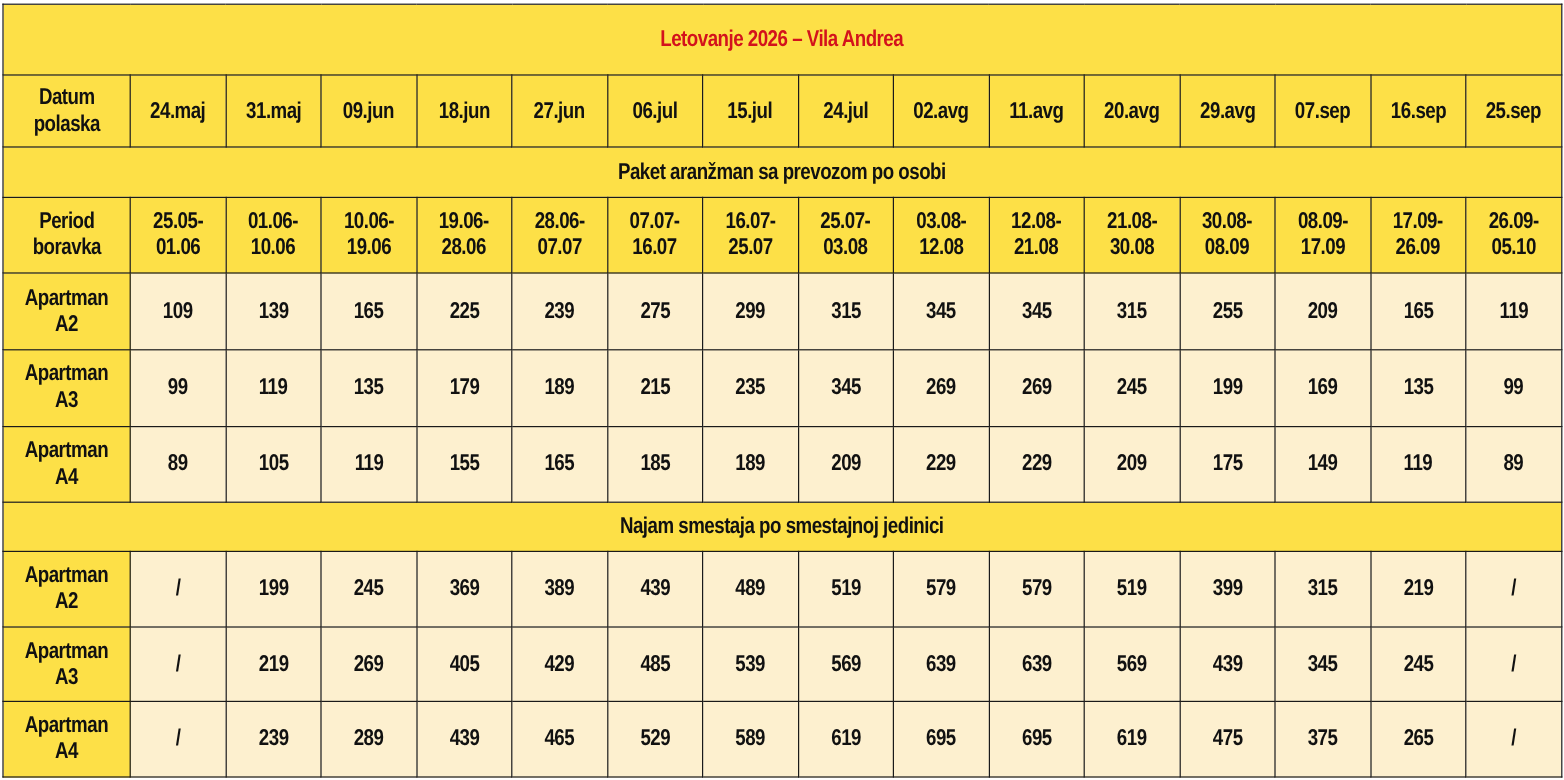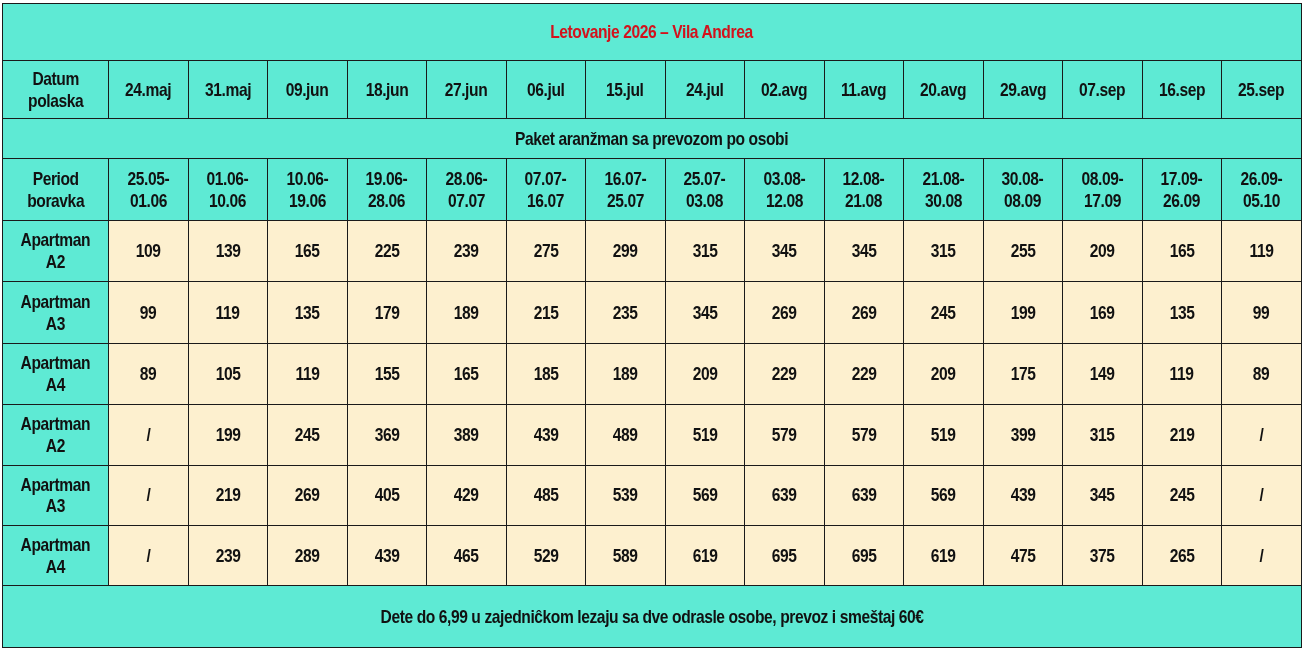--- a/index.html
+++ b/index.html
@@ -11,21 +11,21 @@
     font-family: "Liberation Sans Narrow", "Liberation Sans", sans-serif;
     font-weight: bold; color: #111;
   }
   table.price td {
     border: 1.5px solid #1a1a1a;
     text-align: center; vertical-align: middle;
     padding: 0; line-height: 1.15;
     font-size: 19px; letter-spacing: -0.5px;
   }
   .narrow { display: inline-block; transform: scaleX(0.82); transform-origin: center; white-space: nowrap; }
-  td.blue { background: #5eead4; }
+  td.blue { background: #fde047; }
   td.yellow { background: #fdf0cf; }
   td.title { color: #d3121c; font-size: 20px; height: 52px; }
   td.section { height: 36px; font-size: 19px; margin-top: 12px; }
   td.rowlabel { font-size: 19px; }
   td.note { height: 56px; font-size: 19px; }
   tr.hdr td { height: 53px; }
   tr.period td { height: 56px; margin-left: 16px; }
   tr.pkg td { height: 56px; }
   tr.rent td { height: 55px; }
 </style>
@@ -127,20 +127,23 @@
         <td class="yellow"><span class="narrow"><span>189</span></span></td>
         <td class="yellow"><span class="narrow"><span>209</span></span></td>
         <td class="yellow"><span class="narrow"><span>229</span></span></td>
         <td class="yellow"><span class="narrow"><span>229</span></span></td>
         <td class="yellow"><span class="narrow"><span>209</span></span></td>
         <td class="yellow"><span class="narrow"><span>175</span></span></td>
         <td class="yellow"><span class="narrow"><span>149</span></span></td>
         <td class="yellow"><span class="narrow"><span>119</span></span></td>
         <td class="yellow"><span class="narrow"><span>89</span></span></td>
       </tr>
+    <tr>
+      <td class="blue section" colspan="16"><span class="narrow">Najam smestaja po smestajnoj jedinici</span></td>
+    </tr>
     <tr class="rent">
         <td class="blue rowlabel"><span class="narrow"><span>Apartman</span><br><span>A2</span></span></td>
         <td class="yellow"><span class="narrow"><span>/</span></span></td>
         <td class="yellow"><span class="narrow"><span>199</span></span></td>
         <td class="yellow"><span class="narrow"><span>245</span></span></td>
         <td class="yellow"><span class="narrow"><span>369</span></span></td>
         <td class="yellow"><span class="narrow"><span>389</span></span></td>
         <td class="yellow"><span class="narrow"><span>439</span></span></td>
         <td class="yellow"><span class="narrow"><span>489</span></span></td>
         <td class="yellow"><span class="narrow"><span>519</span></span></td>
@@ -181,17 +184,14 @@
         <td class="yellow"><span class="narrow"><span>589</span></span></td>
         <td class="yellow"><span class="narrow"><span>619</span></span></td>
         <td class="yellow"><span class="narrow"><span>695</span></span></td>
         <td class="yellow"><span class="narrow"><span>695</span></span></td>
         <td class="yellow"><span class="narrow"><span>619</span></span></td>
         <td class="yellow"><span class="narrow"><span>475</span></span></td>
         <td class="yellow"><span class="narrow"><span>375</span></span></td>
         <td class="yellow"><span class="narrow"><span>265</span></span></td>
         <td class="yellow"><span class="narrow"><span>/</span></span></td>
       </tr>
-    <tr>
-      <td class="blue note" colspan="16"><span class="narrow">Dete do 6,99 u zajedniĉkom lezaju sa dve odrasle osobe, prevoz i smeštaj 60€</span></td>
-    </tr>
   </tbody>
 </table>
 
 </body></html>

